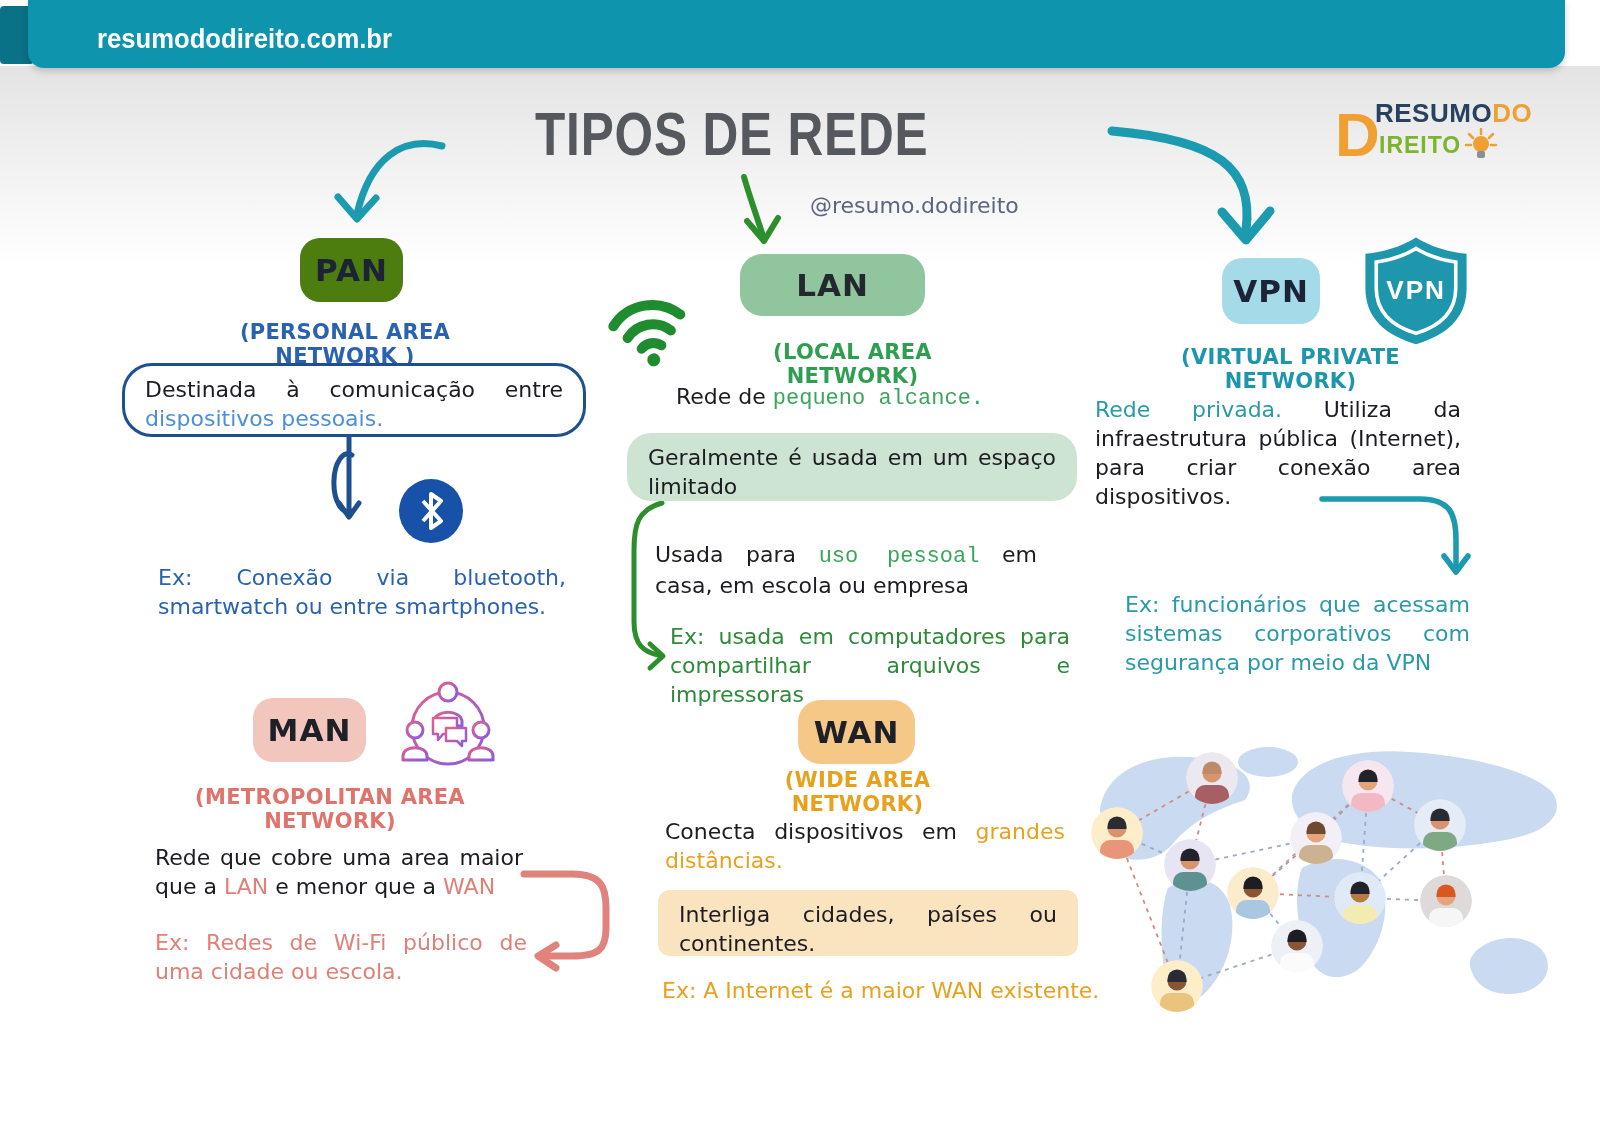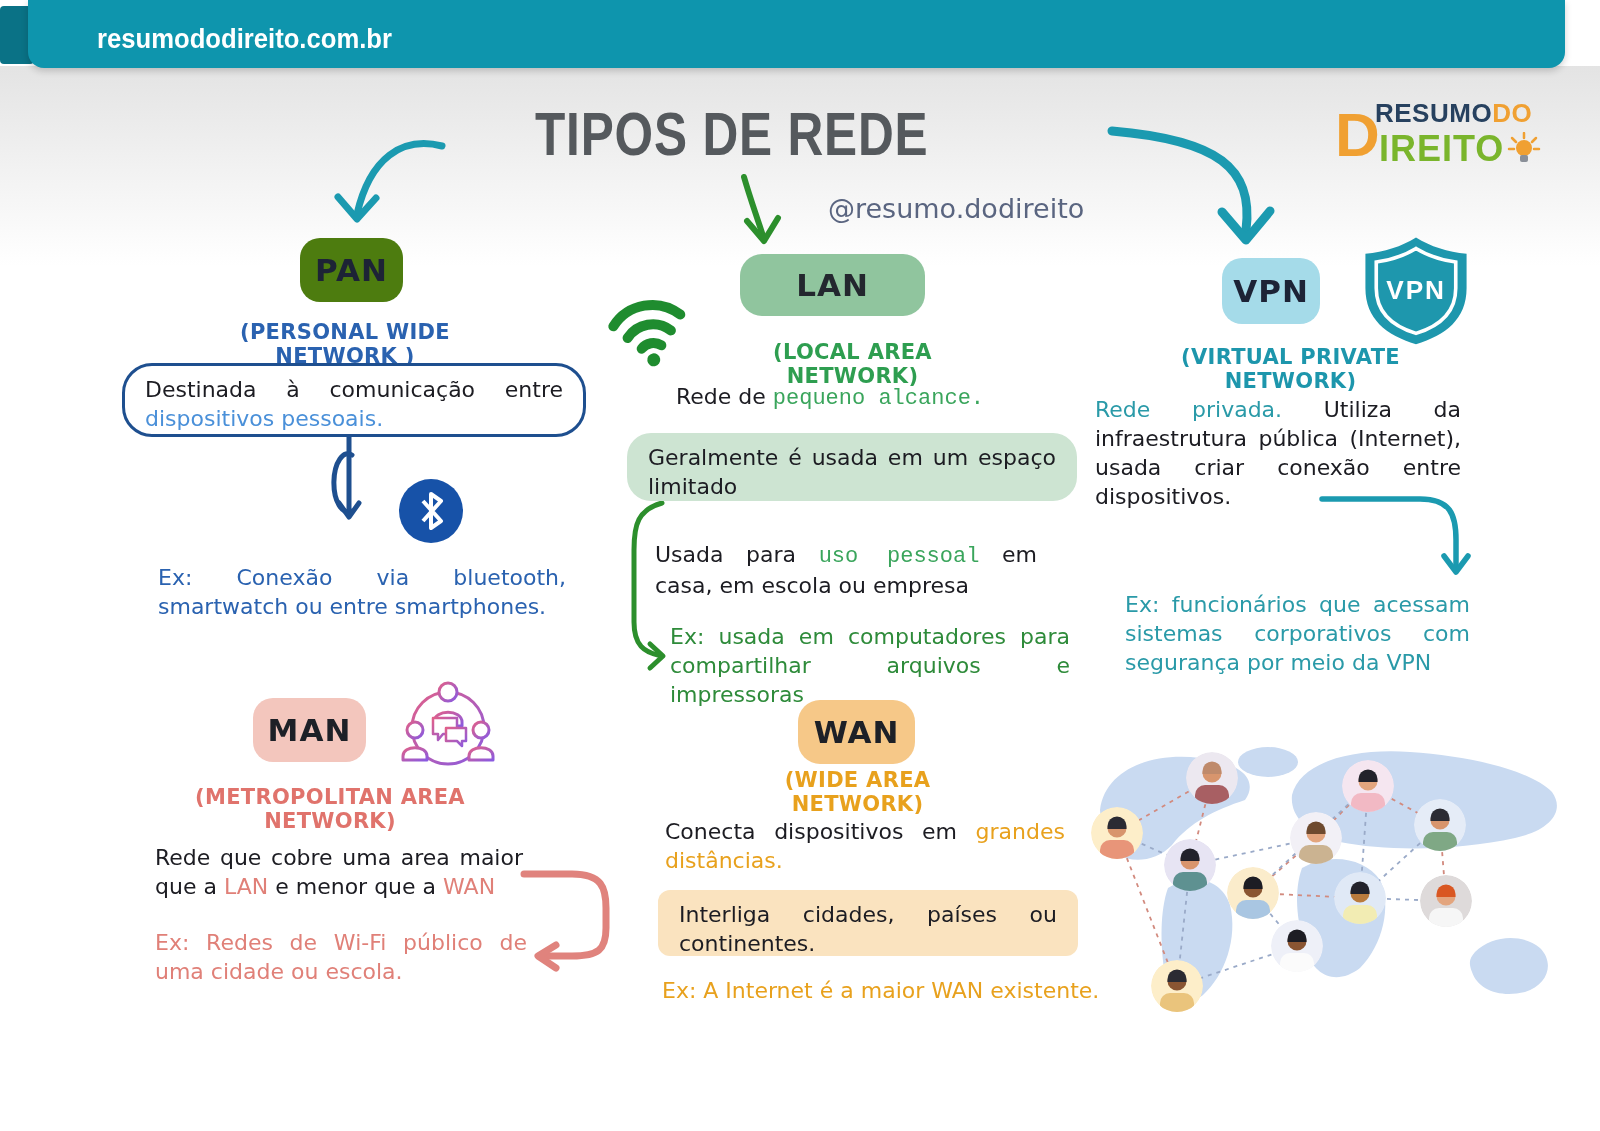--- a/index.html
+++ b/index.html
@@ -13,28 +13,28 @@
               border-radius:0 0 16px 16px;box-shadow:0 3px 7px rgba(0,0,0,.18);}
   .site-url{position:absolute;left:97px;top:24px;color:#fff;font-weight:bold;font-size:27px;
             font-family:"Liberation Sans",sans-serif;transform:scaleX(.95);transform-origin:left;}
   
   .logo{position:absolute;left:1335px;top:92px;width:240px;height:96px;}
   .logo-d{position:absolute;left:0;top:12px;font-size:62px;line-height:1;font-weight:bold;color:#f0a032;
           font-family:"Liberation Sans",sans-serif;}
   .logo-row1{position:absolute;left:40px;top:6px;font-size:26px;font-weight:bold;color:#27415f;
              font-family:"Liberation Sans",sans-serif;letter-spacing:.5px;}
   .logo-row1 .do{color:#f0a032;text-align:right;}
-  .logo-row2{position:absolute;left:44px;top:36px;font-size:36px;font-weight:bold;color:#7ab52c;
+  .logo-row2{position:absolute;left:44px;top:36px;font-size:23px;font-weight:bold;color:#7ab52c;
              font-family:"Liberation Sans",sans-serif;letter-spacing:1px;display:flex;align-items:center;}
   .logo-bulb{margin-left:3px;}
   
   .page-title{position:absolute;left:535px;top:98px;font-size:62px;font-weight:bold;color:#55595d;
               font-family:"Liberation Sans",sans-serif;letter-spacing:1px;white-space:nowrap;
               transform:scaleX(.8);transform-origin:left;}
-  .handle{position:absolute;left:828px;top:193px;font-size:27px;color:#5a6580;}
+  .handle{position:absolute;left:810px;top:193px;font-size:22px;color:#5a6580;}
   
   .badge{position:absolute;display:flex;align-items:center;justify-content:center;
          font-weight:bold;font-size:31px;letter-spacing:1px;color:#1d2336;
          font-family:"DejaVu Sans",sans-serif;}
   .badge-pan{left:300px;top:238px;width:103px;height:64px;background:#4d7c0f;border-radius:20px;}
   .badge-lan{left:740px;top:254px;width:185px;height:62px;background:#90c59e;border-radius:22px;color:#23272e;}
   .badge-vpn{left:1222px;top:258px;width:98px;height:66px;background:#a5dbe9;border-radius:20px;}
   .badge-man{left:253px;top:698px;width:113px;height:64px;background:#f3c6bd;border-radius:20px;color:#1d2027;}
   .badge-wan{left:798px;top:700px;width:117px;height:64px;background:#f6c888;border-radius:22px;color:#1d2027;}
   
@@ -127,21 +127,21 @@
       <path d="M1322,499 L1420,499 C1450,499 1456,514 1456,540 L1456,568"></path>
         <path d="M1444,556 L1456,572 L1468,556"></path>
     </g>
     <g stroke="#e0837d" stroke-width="7">
       <path d="M524,874 L572,874 C602,874 606,888 606,908 L606,928 C606,950 598,956 572,956 L542,956"></path>
       <path d="M556,945 L538,956 L556,968"></path>
     </g>
   </svg>
 
   <div class="badge badge-pan">PAN</div>
-  <div class="sub sub-pan">(PERSONAL WIDE NETWORK )</div>
+  <div class="sub sub-pan">(PERSONAL AREA NETWORK )</div>
   <div class="txt pan-box">
     <span>Destinada à comunicação entre</span>
     <span class="c-blue">dispositivos pessoais.</span>
   </div>
   <svg class="abs" style="left:396px;top:476px;" width="70" height="70" viewBox="0 0 70 70">
     <circle cx="35" cy="35" r="32" fill="#1752a8"></circle>
     <path d="M27,25 L45,45 L35,52 L35,18 L45,25 L27,45" stroke="#fff" stroke-width="4" fill="none" stroke-linejoin="round"></path>
   </svg>
   <div class="txt pan-ex">Ex: Conexão via bluetooth, smartwatch ou entre smartphones.</div>
 
@@ -169,21 +169,21 @@
 
   <div class="badge badge-vpn">VPN</div>
   <svg class="abs" style="left:1360px;top:234px;" width="112" height="112" viewBox="0 0 124 124">
     <path d="M62,4 C78,14 97,20 118,22 L118,60 C118,94 95,112 62,122 C29,112 6,94 6,60 L6,22 C27,20 46,14 62,4 Z" fill="#1e97ad"></path>
     <path d="M62,16 C75,24 90,29 106,31 L106,60 C106,87 88,102 62,110 C36,102 18,87 18,60 L18,31 C34,29 49,24 62,16 Z" fill="none" stroke="#fff" stroke-width="4"></path>
     <text x="62" y="72" text-anchor="middle" font-family="Liberation Sans, sans-serif" font-size="29" font-weight="bold" letter-spacing="2" fill="#fff">VPN</text>
   </svg>
   <div class="sub sub-vpn">(VIRTUAL PRIVATE NETWORK)</div>
   <div class="txt vpn-def">
     <span class="c-teal">Rede privada.</span>
-    <span>Utiliza da infraestrutura pública (Internet), usada criar conexão entre dispositivos.</span>
+    <span>Utiliza da infraestrutura pública (Internet), para criar conexão area dispositivos.</span>
   </div>
   <div class="txt vpn-ex">Ex: funcionários que acessam sistemas corporativos com segurança por meio da VPN</div>
 
   <div class="badge badge-man">MAN</div>
   <svg class="abs" style="left:398px;top:672px;" width="100" height="104" viewBox="0 0 100 104">
     <defs>
       <linearGradient id="pplgrad" x1="0" y1="0" x2="1" y2="1">
         <stop offset="0" stop-color="#e0608a"></stop>
           <stop offset="1" stop-color="#8a5ae0"></stop>
       </linearGradient>

